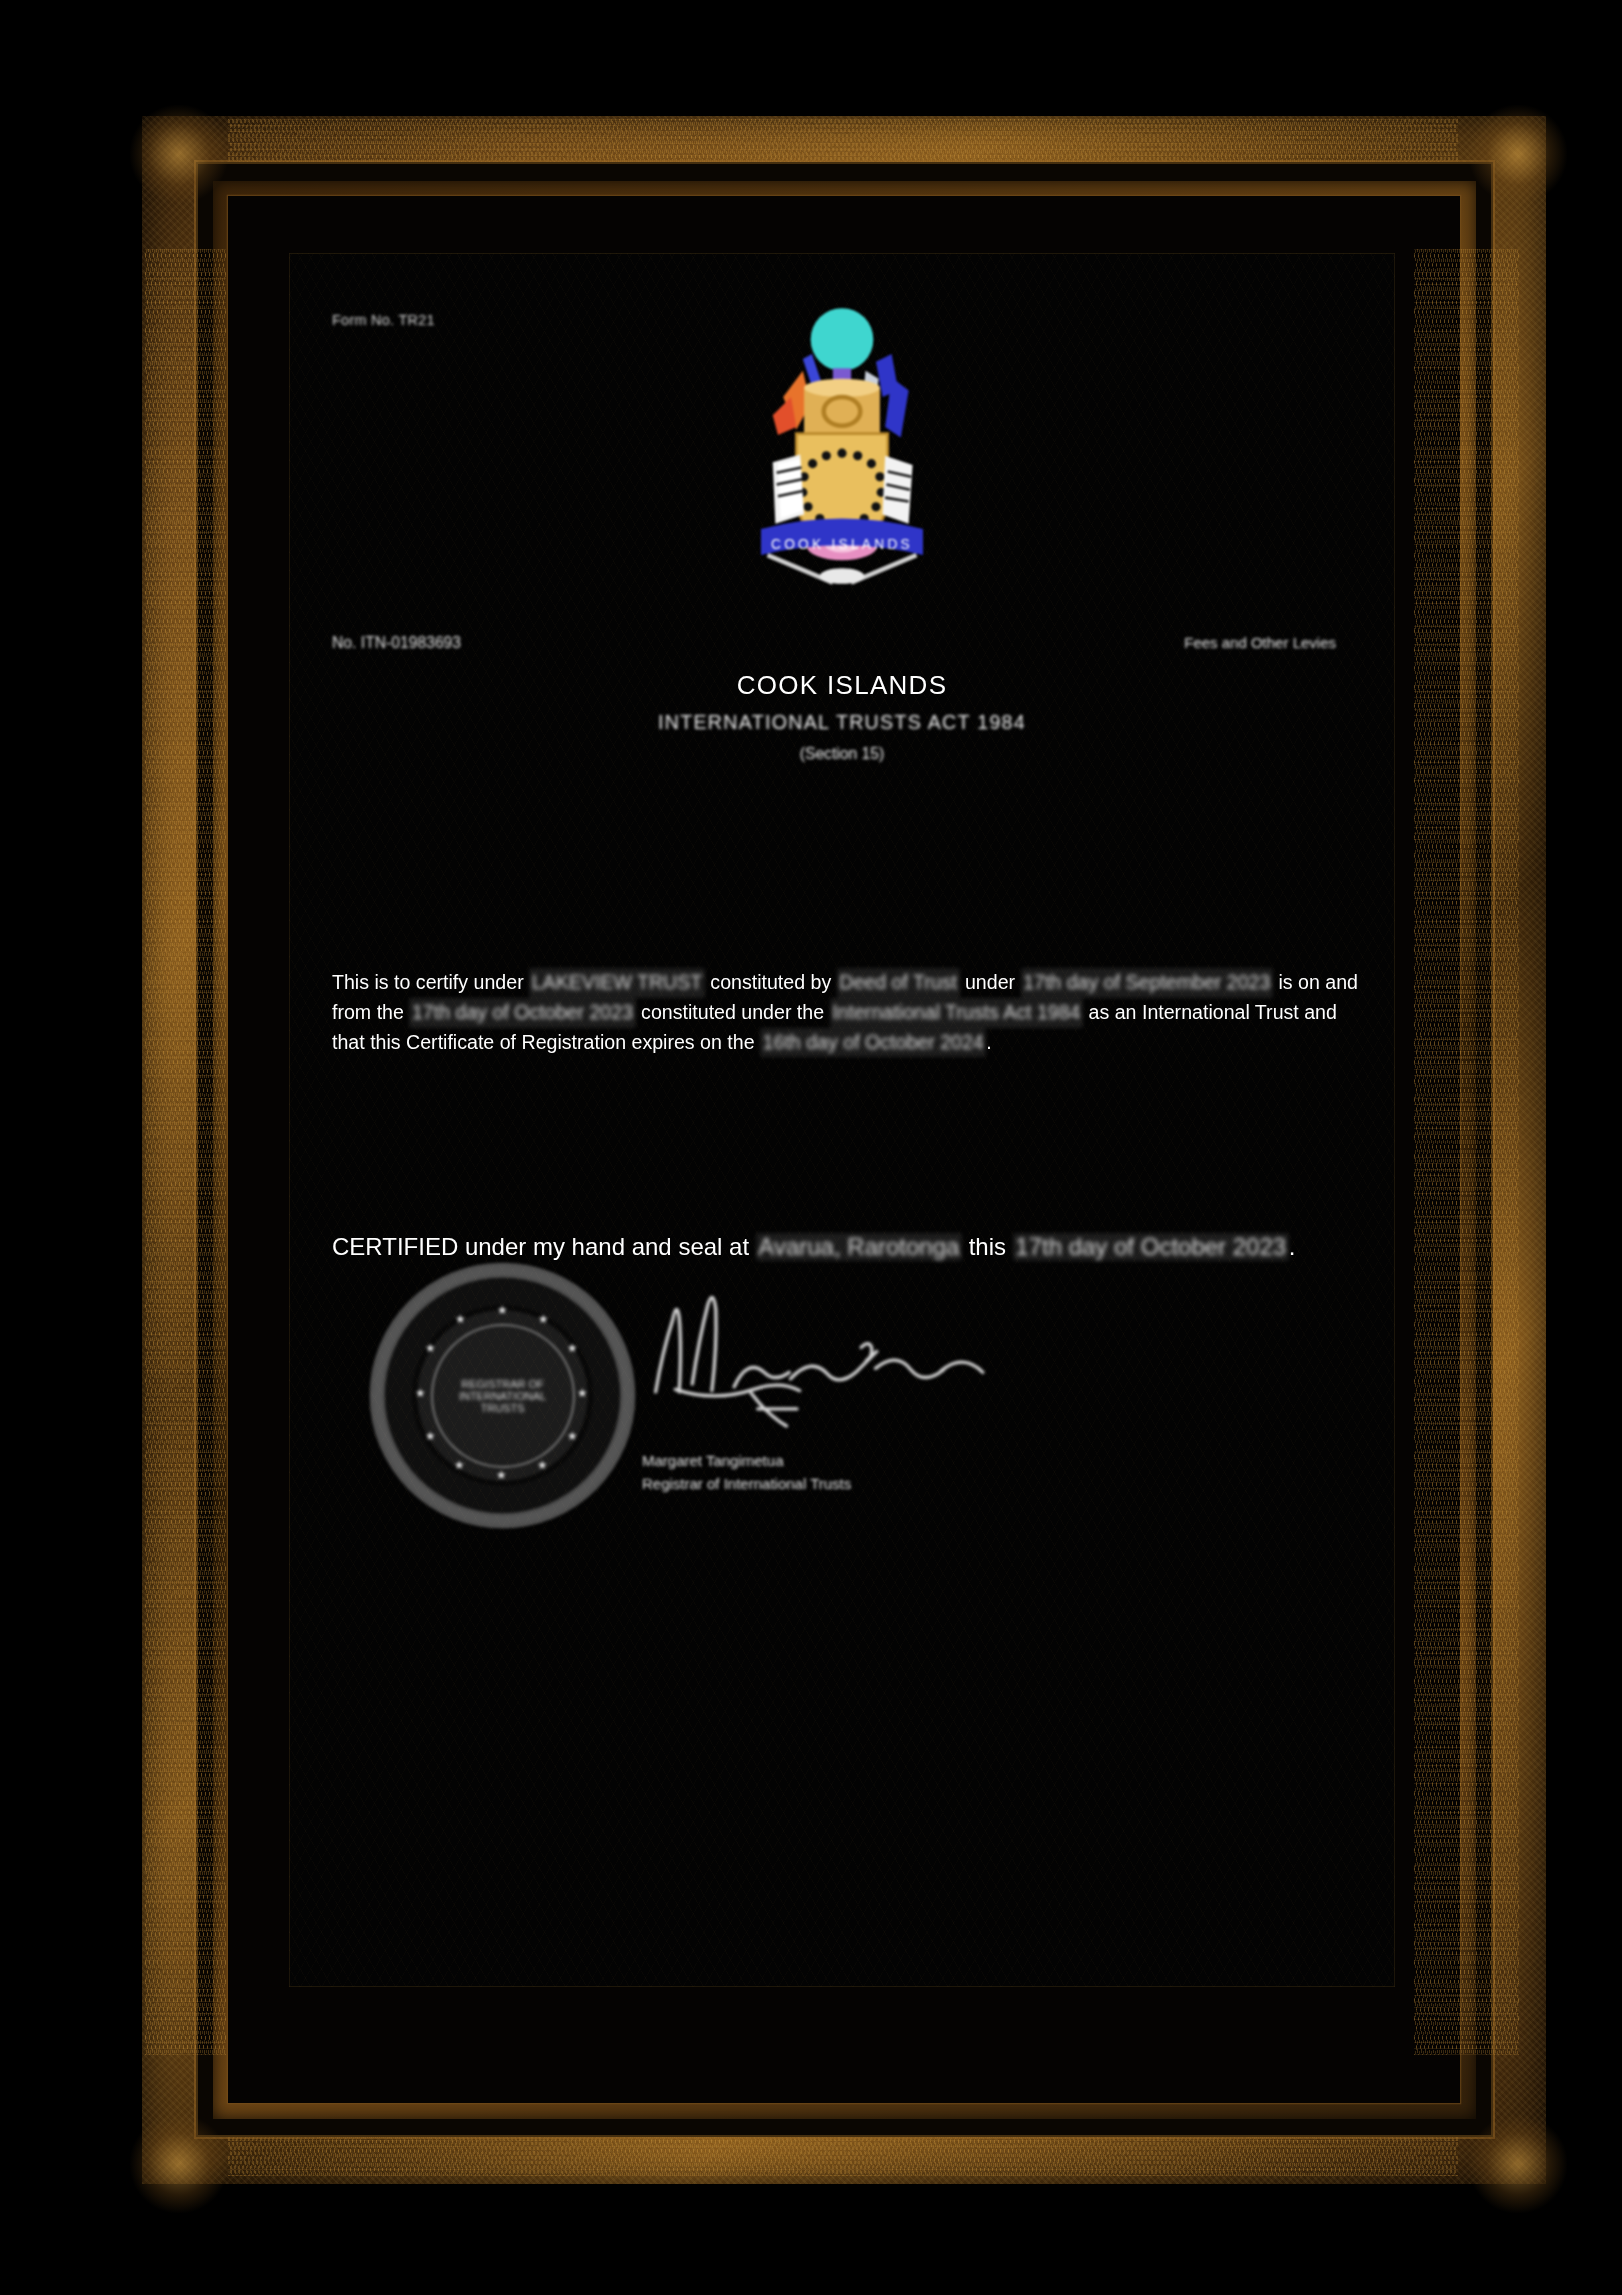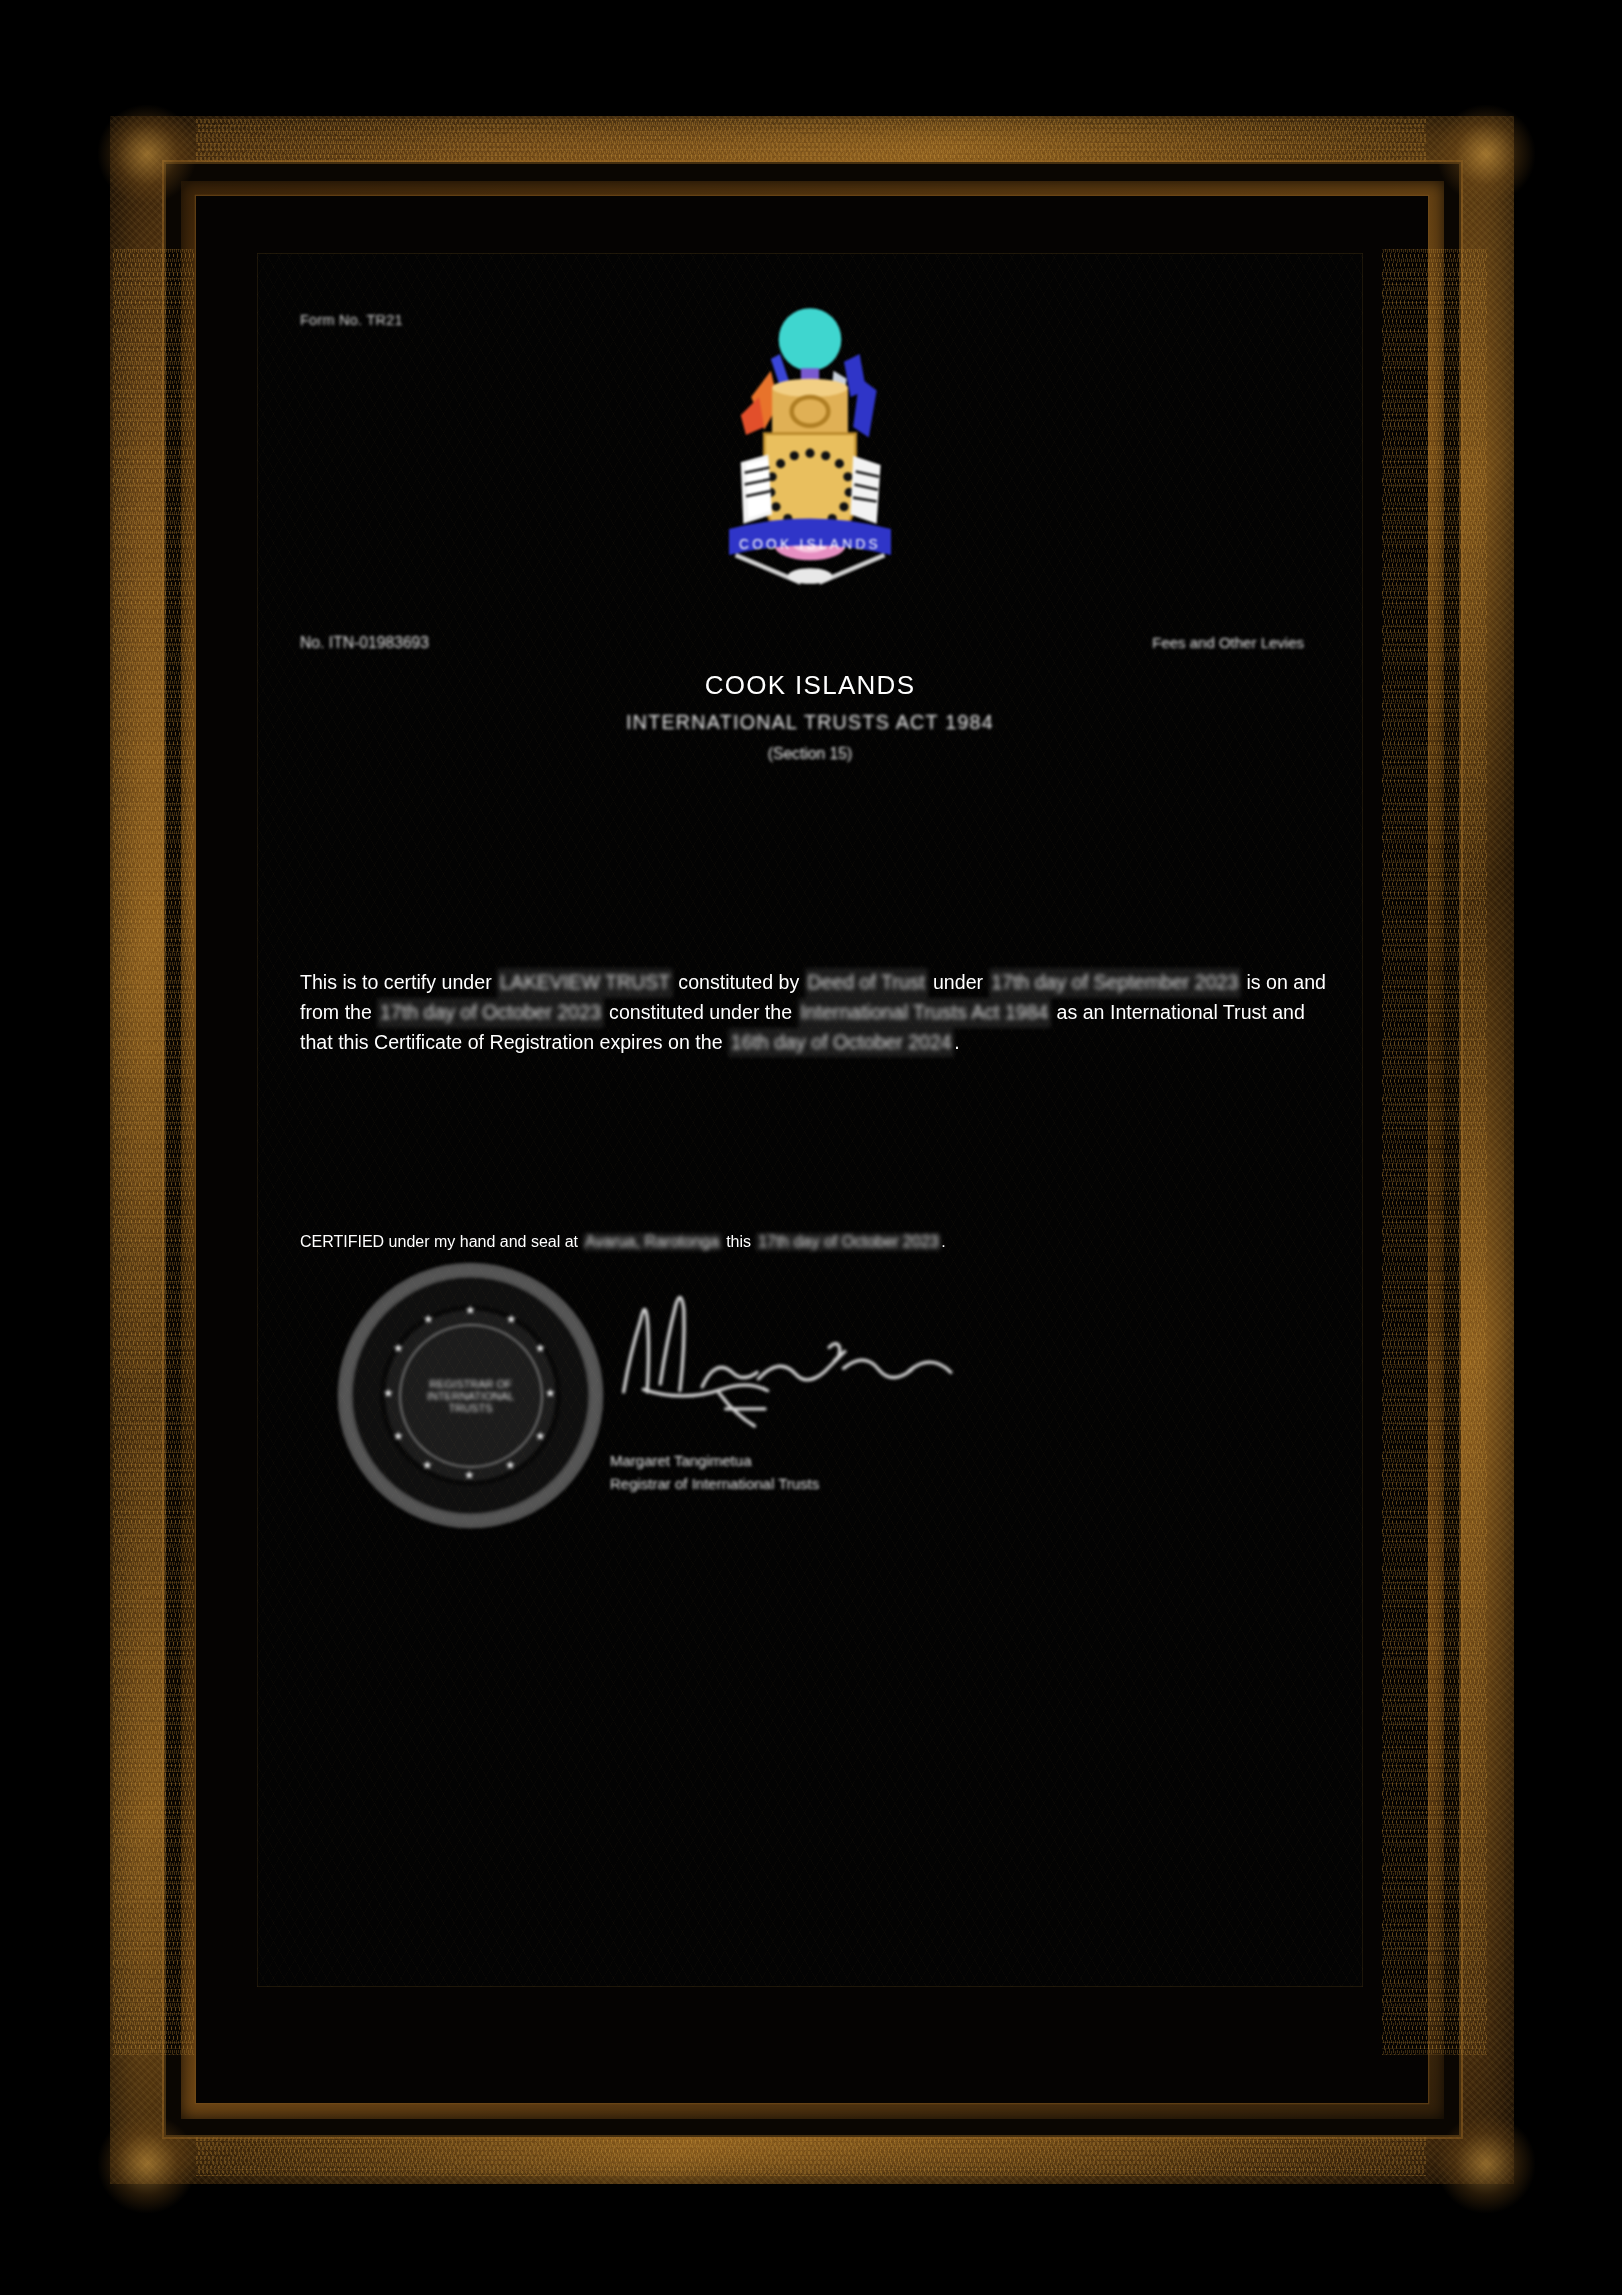--- a/index.html
+++ b/index.html
@@ -14,20 +14,21 @@
     color: #ffffff;
     overflow: hidden;
     position: relative;
   }
 
   
   .page {
     position: absolute;
     inset: 0;
     background: #000000;
+    margin-left: 32px;
   }
 
   
   .frame-outer {
     position: absolute;
     left: 110px;
     top: 116px;
     width: 1404px;
     height: 2068px;
     background:
@@ -225,21 +226,21 @@
     line-height: 1.52;
     color: #ffffff;
     text-align: left;
   }
 
   .certified-line {
     position: absolute;
     left: 43px;
     right: 39px;
     top: 980px;
-    font-size: 16px;
+    font-size: 24px;
     color: #ffffff;
   }
 
   .redacted {
     display: inline-block;
     color: #dcdcdc;
     background: rgba(255,255,255,0.10);
     filter: blur(2.2px);
     border-radius: 2px;
     padding: 0 2.6px;

